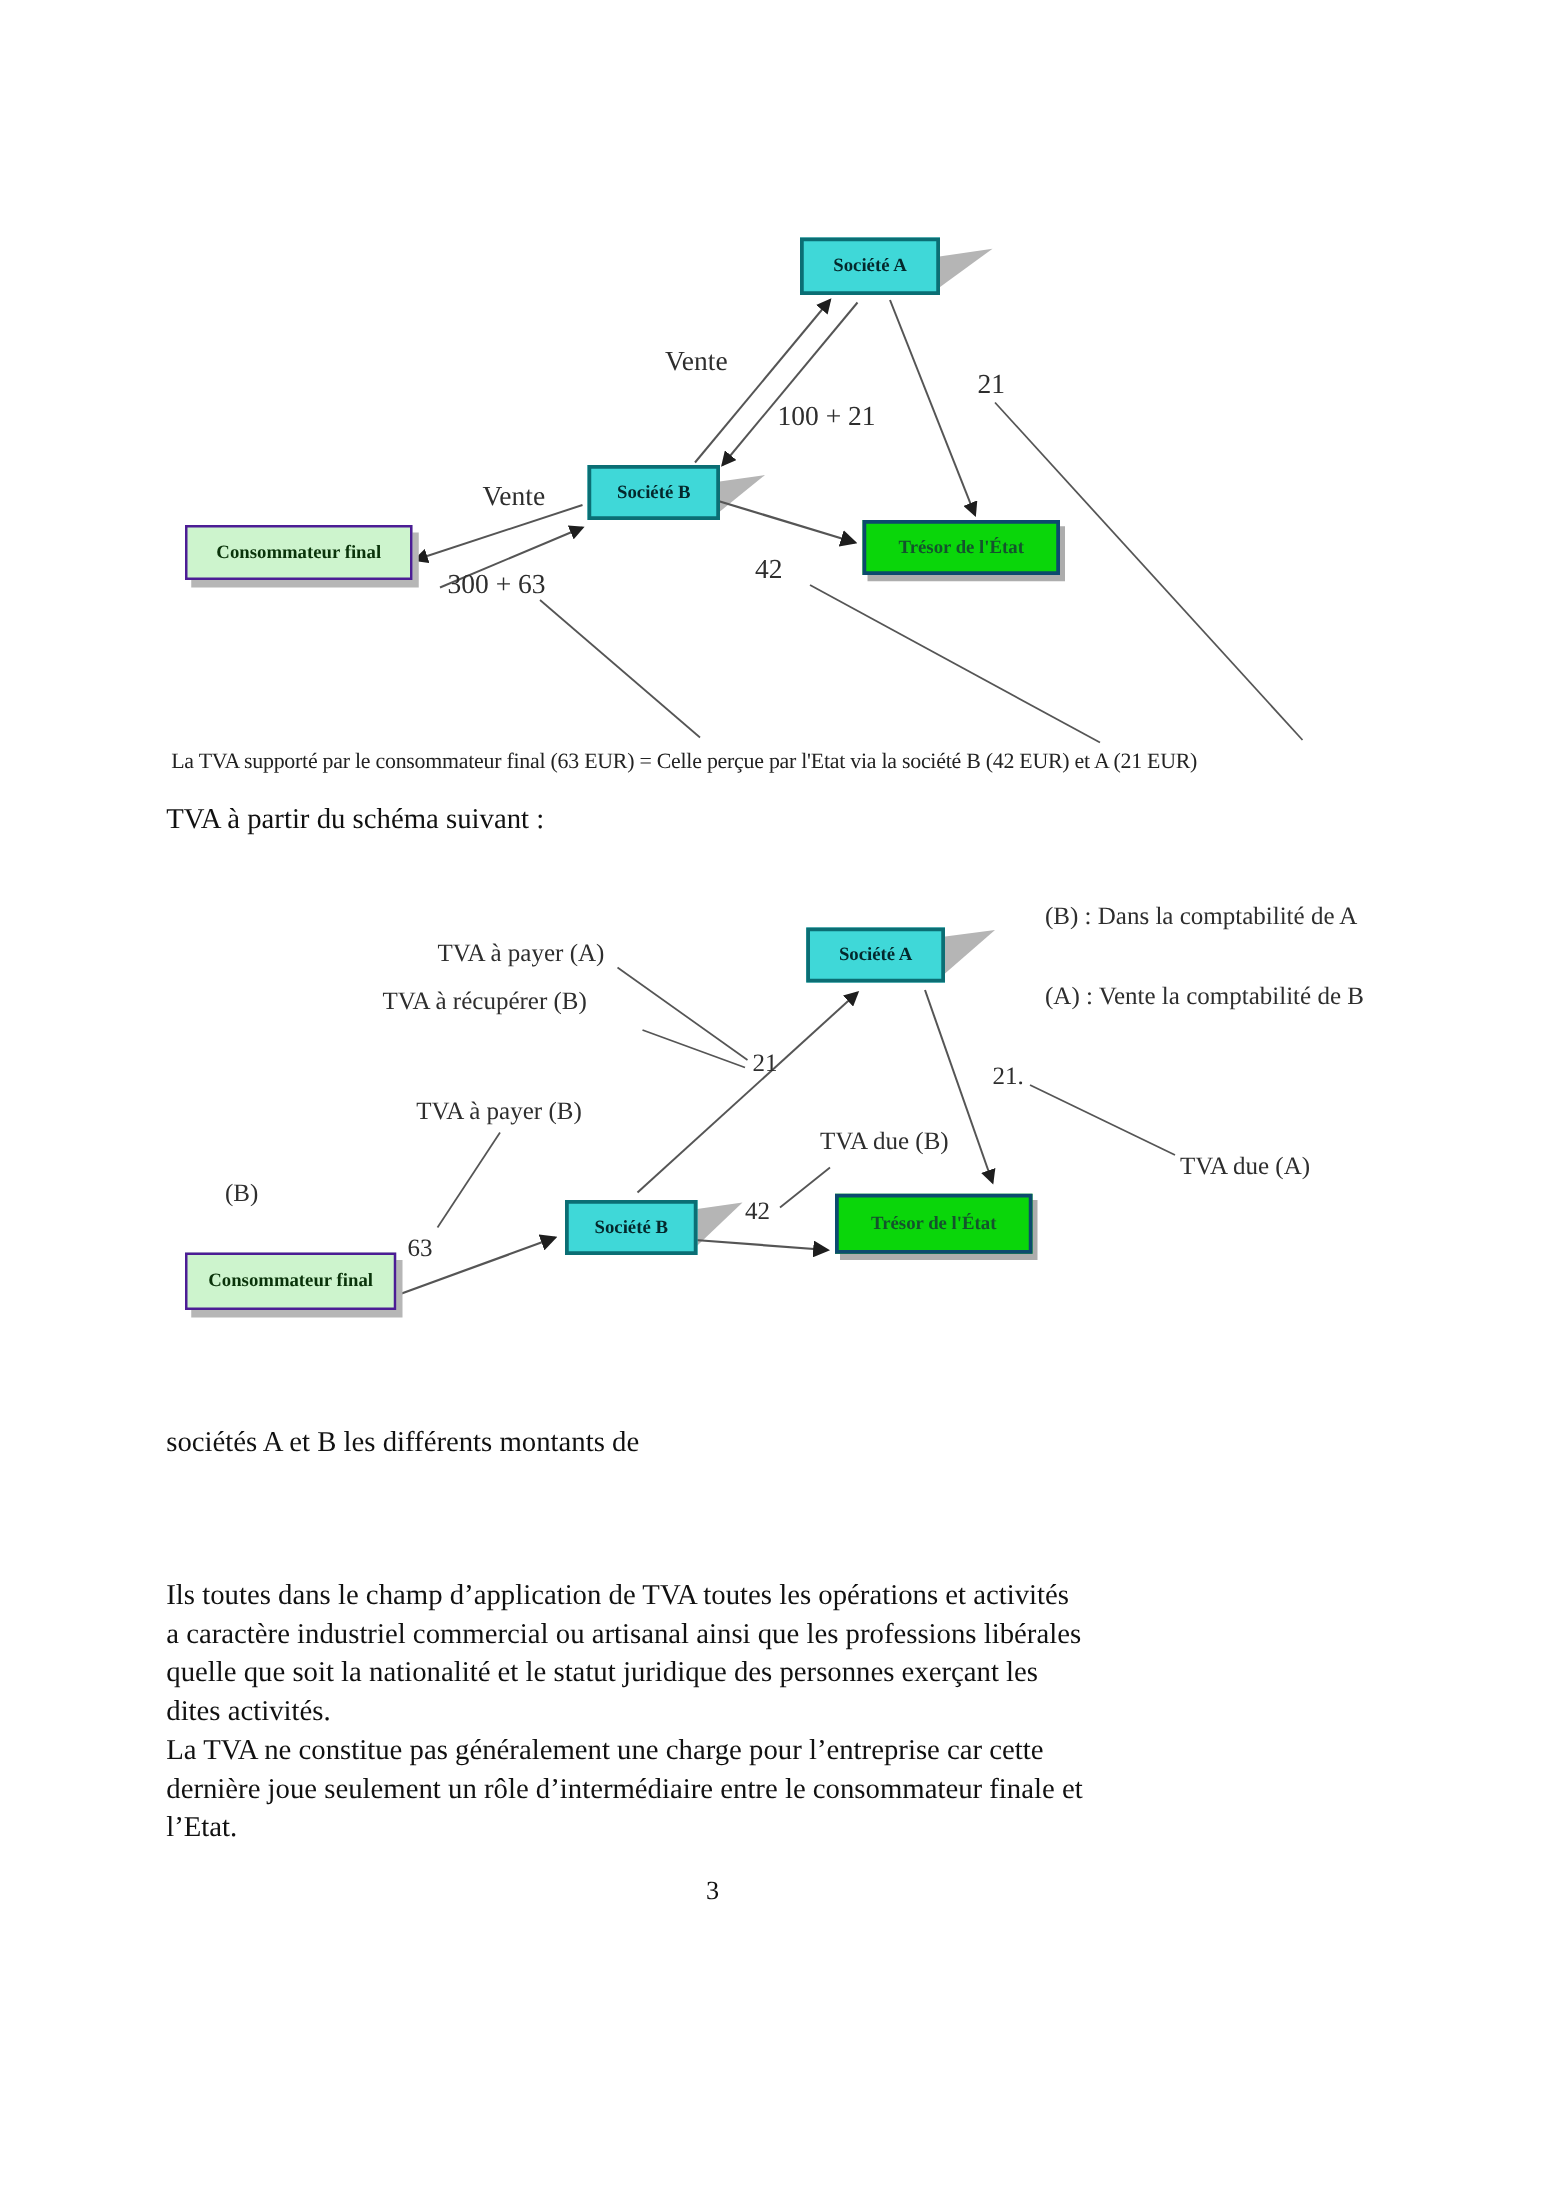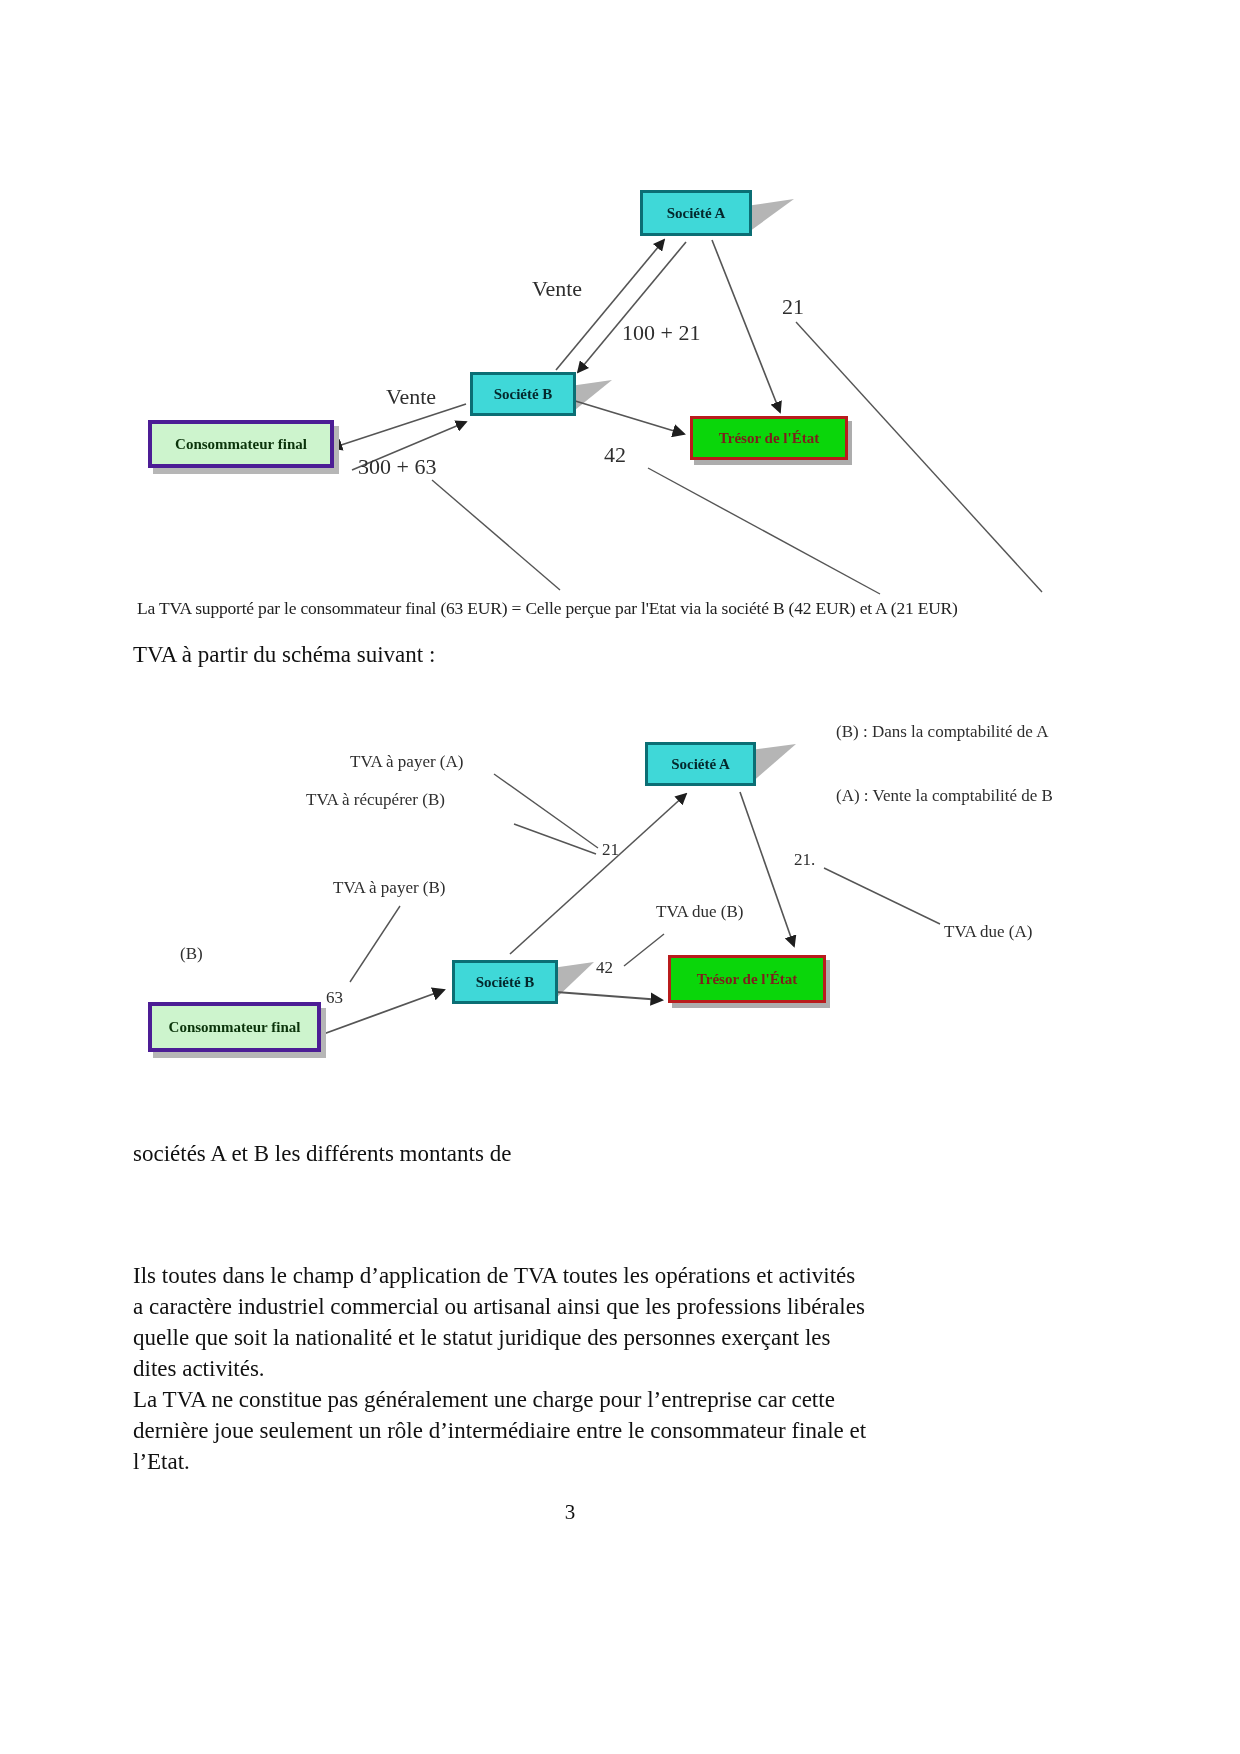--- a/index.html
+++ b/index.html
@@ -2,24 +2,24 @@
 <html><head>
 <meta charset="utf-8">
 <style>
   html,body{margin:0;padding:0;background:#ffffff;}
   .page{position:relative;width:1240px;height:1754px;background:#ffffff;overflow:hidden;
         font-family:"Liberation Serif","DejaVu Serif",serif;color:#1a1a1a;text-decoration:underline;}
   svg.overlay{position:absolute;left:0;top:0;z-index:1;pointer-events:none;}
   .dbox{position:absolute;z-index:3;text-align:center;font-weight:bold;font-size:15px;
         font-family:"Liberation Serif","DejaVu Serif",serif;filter:blur(.3px);}
   .cyan{background:#3fd8d8;border:3px solid #0b6e74;color:#04282c;}
-  .green{background:#0ad60a;border:3px solid #b91c1c;color:#7f1d1d;box-shadow:4px 5px 0 #adadad;}
-  .lgreen{background:#cdf4cd;border:4px solid #4c1d95;color:#0a330a;box-shadow:5px 6px 0 #b6b6b6;}
+  .green{background:#0ad60a;border:3px solid #0c4a6e;color:#14532d;box-shadow:4px 5px 0 #adadad;}
+  .lgreen{background:#cdf4cd;border:2px solid #4c1d95;color:#0a330a;box-shadow:5px 6px 0 #b6b6b6;}
   .dlabel{position:absolute;z-index:2;font-size:22px;color:#2e2e2e;white-space:nowrap;filter:blur(.35px);}
-  .dlabel.small{font-size:17px;}
+  .dlabel.small{font-size:20px;}
   .caption{position:absolute;z-index:2;font-size:17.5px;letter-spacing:-.2px;color:#222;
            white-space:nowrap;filter:blur(.35px);}
   .heading{position:absolute;z-index:2;font-size:23px;color:#111;white-space:nowrap;}
   .para{position:absolute;z-index:2;font-size:23px;line-height:31px;color:#111;}
   .pagenum{position:absolute;z-index:2;left:0;width:1140px;text-align:center;font-size:21px;color:#111;}
 </style>
 </head>
 <body>
 
 <div class="page">

